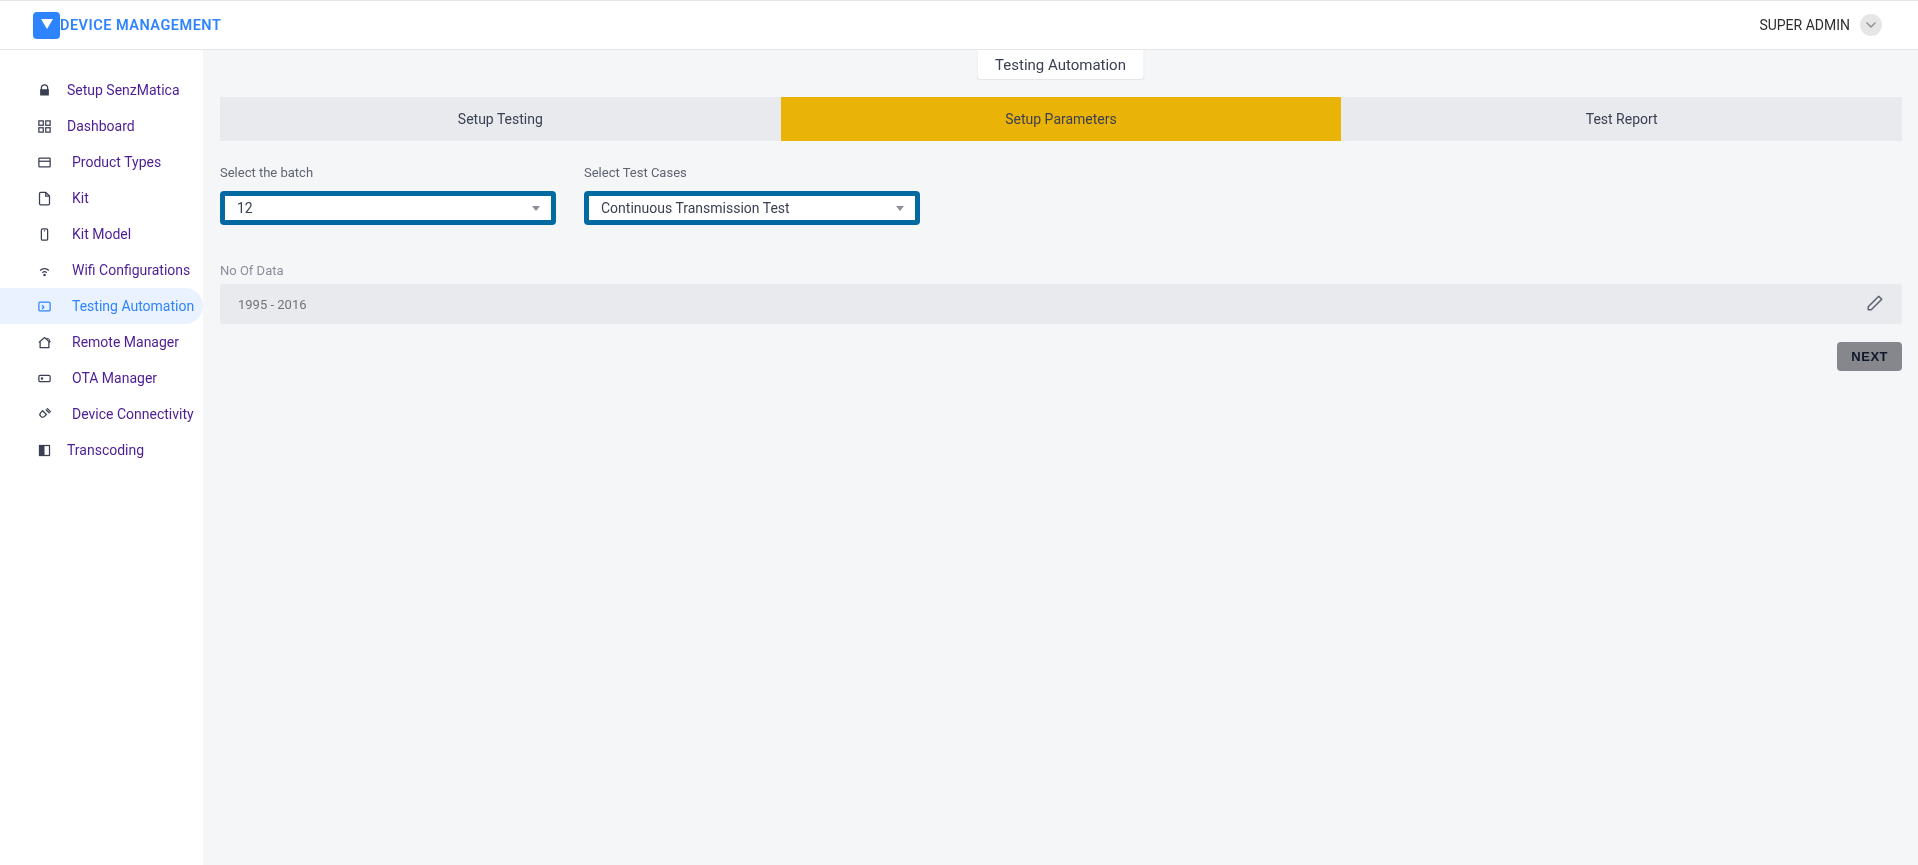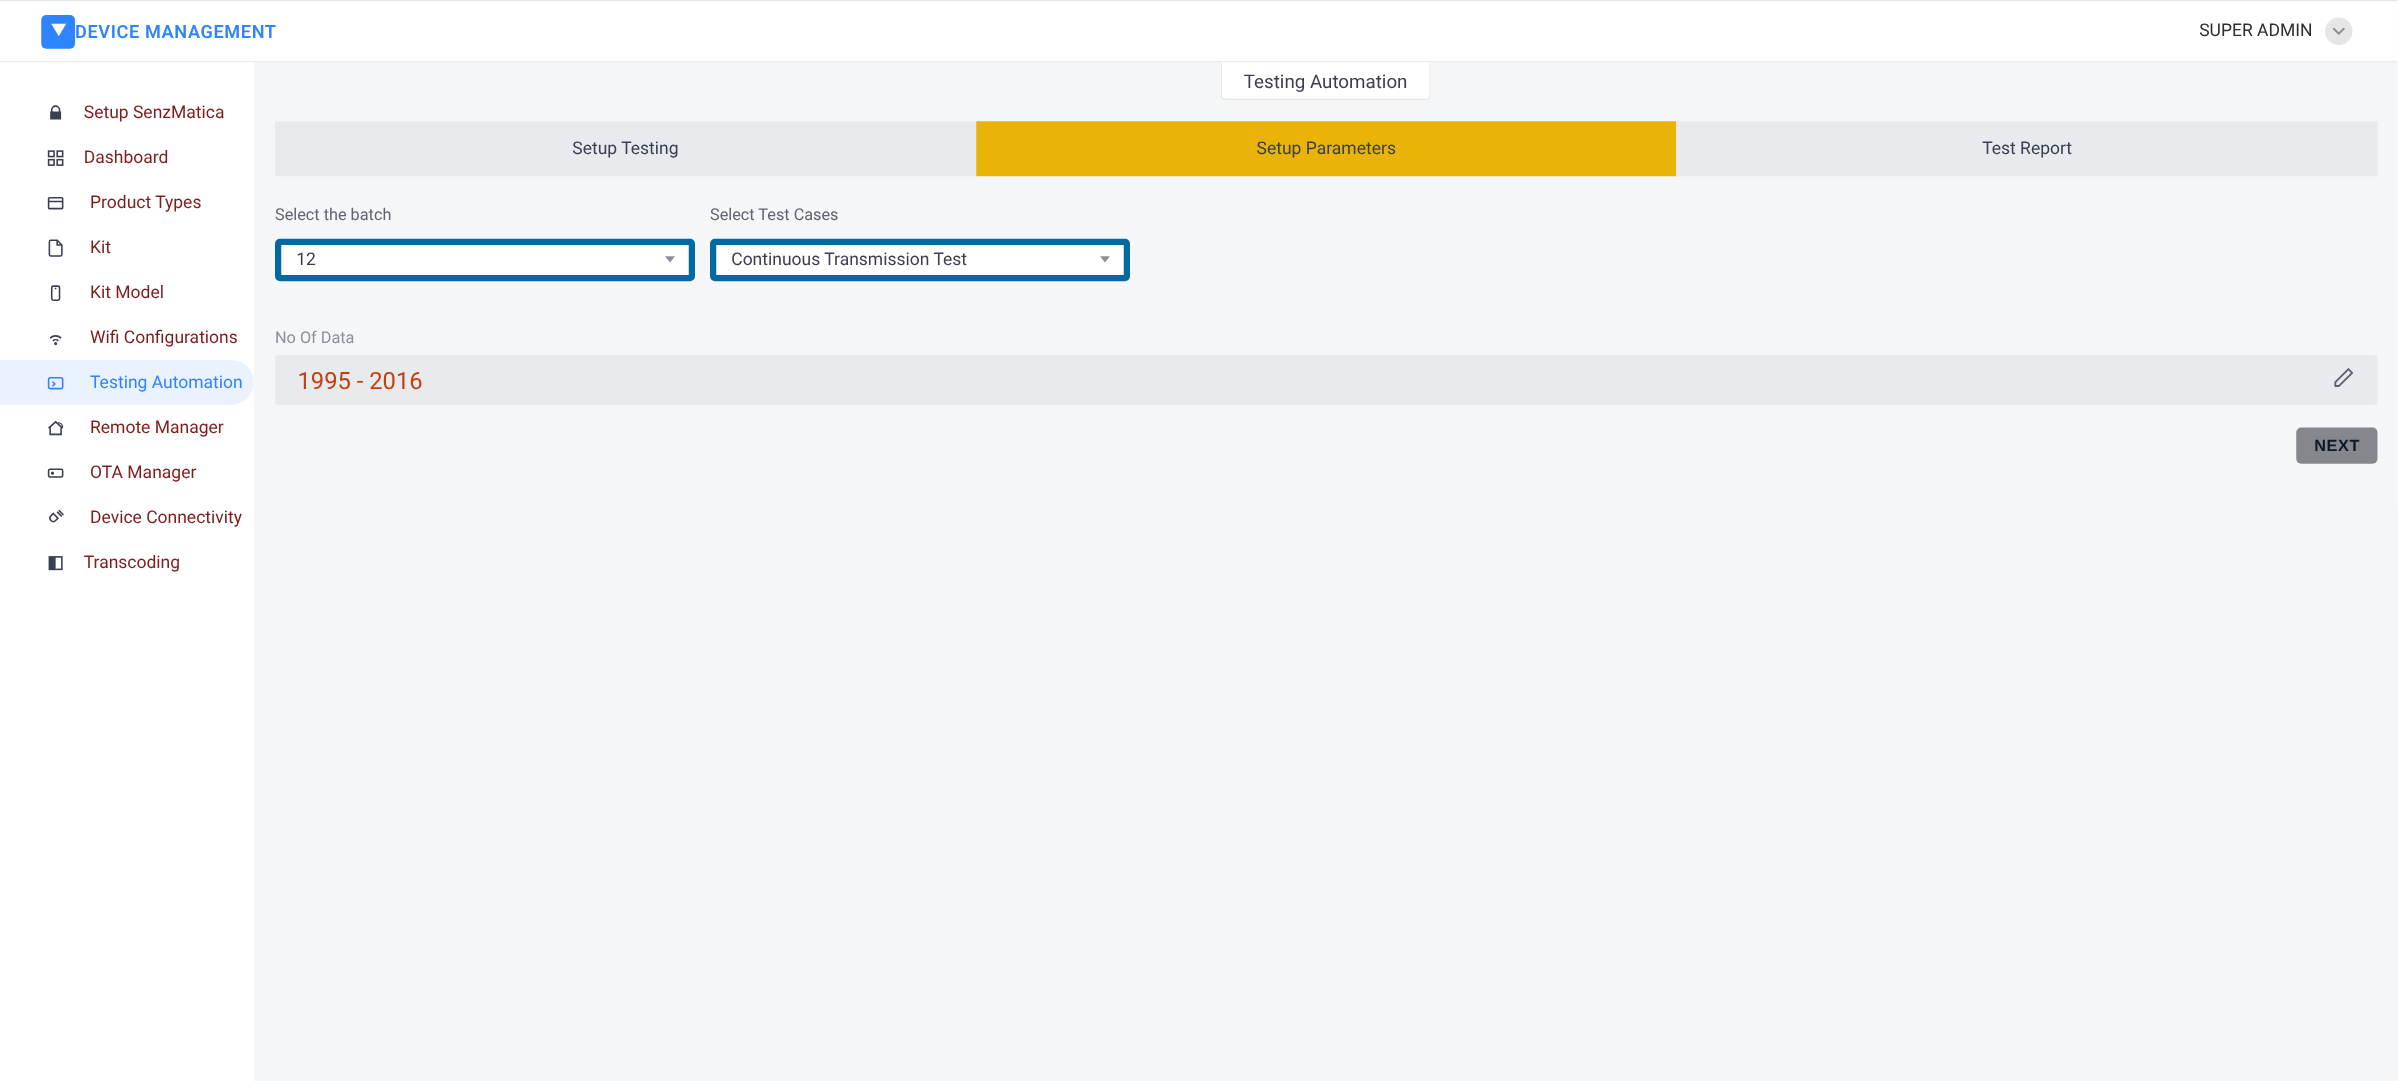--- a/index.html
+++ b/index.html
@@ -15,46 +15,46 @@
     .header .spacer { flex:1; }
     .user { font-weight:400; font-size:14px; color:#2e2e2e; margin-right:10px; }
     .avatar { width:22px; height:22px; border-radius:50%; background:#e6e6e6; display:flex; align-items:center; justify-content:center; }
     .avatar svg { display:block; }
 
     
     .body { flex:1; display:flex; }
 
     
     .sidebar { width: 203px; background:#fff; padding-top:22px; }
-    .sidebar .item { display:flex; align-items:center; height:36px; padding-left:36px; cursor:pointer; color:#7f1d1d; }
+    .sidebar .item { display:flex; align-items:center; height:36px; padding-left:36px; cursor:pointer; color:#4c1d95; }
     .sidebar .item .ic { width:17px; height:17px; display:flex; align-items:center; justify-content:center; color:#3a3f51; }
     .sidebar .item .ic svg { display:block; }
     .sidebar .item .lbl { margin-left:14px; font-size:14px; }
     .sidebar .item.indent .lbl { margin-left:19px; }
     .sidebar .item.active { background:#eaf2ff; color:#2e84ff; border-radius:0 20px 20px 0; }
     .sidebar .item.active .ic { color:#2e84ff; }
 
     
     .content { flex:1; background:#f5f6f8; position:relative; }
     .chip { position:absolute; top:0; left:50%; transform:translateX(-50%); background:#fff; border:1px solid #e6e6e6; border-top:none; border-radius:0 0 4px 4px; height:30px; padding:0 18px; display:flex; align-items:center; font-size:15px; color:#3a3f51; }
 
     .tabs { display:flex; margin: 47px 16px 0 17px; }
     .tab { flex:1; height:44px; background:#e8eaee; display:flex; align-items:center; justify-content:center; font-size:14px; color:#3a3f51; cursor:pointer; }
     .tab.sel { background:#eab308; }
     .tab + .tab { }
 
     .form { padding: 24px 16px 0 17px; }
-    .row { display:flex; gap:12px; }
+    .row { display:flex; gap:28px; }
     .field { width:336px; }
     .field-lbl { font-size:13px; color:#606470; margin-bottom:11px; display:block; }
     .select { height:34px; border:5px solid #0369a1; border-radius:4px; background:#fff; display:flex; align-items:center; padding:0 12px 0 12px; color:#3a3f51; font-size:14px; cursor:pointer; position:relative; }
     .select .caret { position:absolute; right:10px; top:50%; transform:translateY(-50%); color:#8a8f99; }
 
     .sub-lbl { font-size:13px; color:#8a8f99; margin-top:38px; margin-bottom:6px; display:block; }
-    .data-row { background:#e8eaee; height:40px; border-radius:3px; display:flex; align-items:center; padding:0 18px; font-size:19px; color:#c2410c; }
+    .data-row { background:#e8eaee; height:40px; border-radius:3px; display:flex; align-items:center; padding:0 18px; font-size:13px; color:#737373; }
     .data-row .val { margin-left: 0; }
     .data-row .sp { flex:1; }
     .edit-ic { color:#5d6270; cursor:pointer; }
 
     .actions { display:flex; justify-content:flex-end; margin-top:18px; padding-right: 0; }
     .btn-next { background:#85878c; color:#0f172a; border:none; border-radius:4px; height:29px; padding:0 14px; font-weight:600; font-size:13px; cursor:pointer; letter-spacing:.5px; }
   </style>
 </head>
 <body>
 

